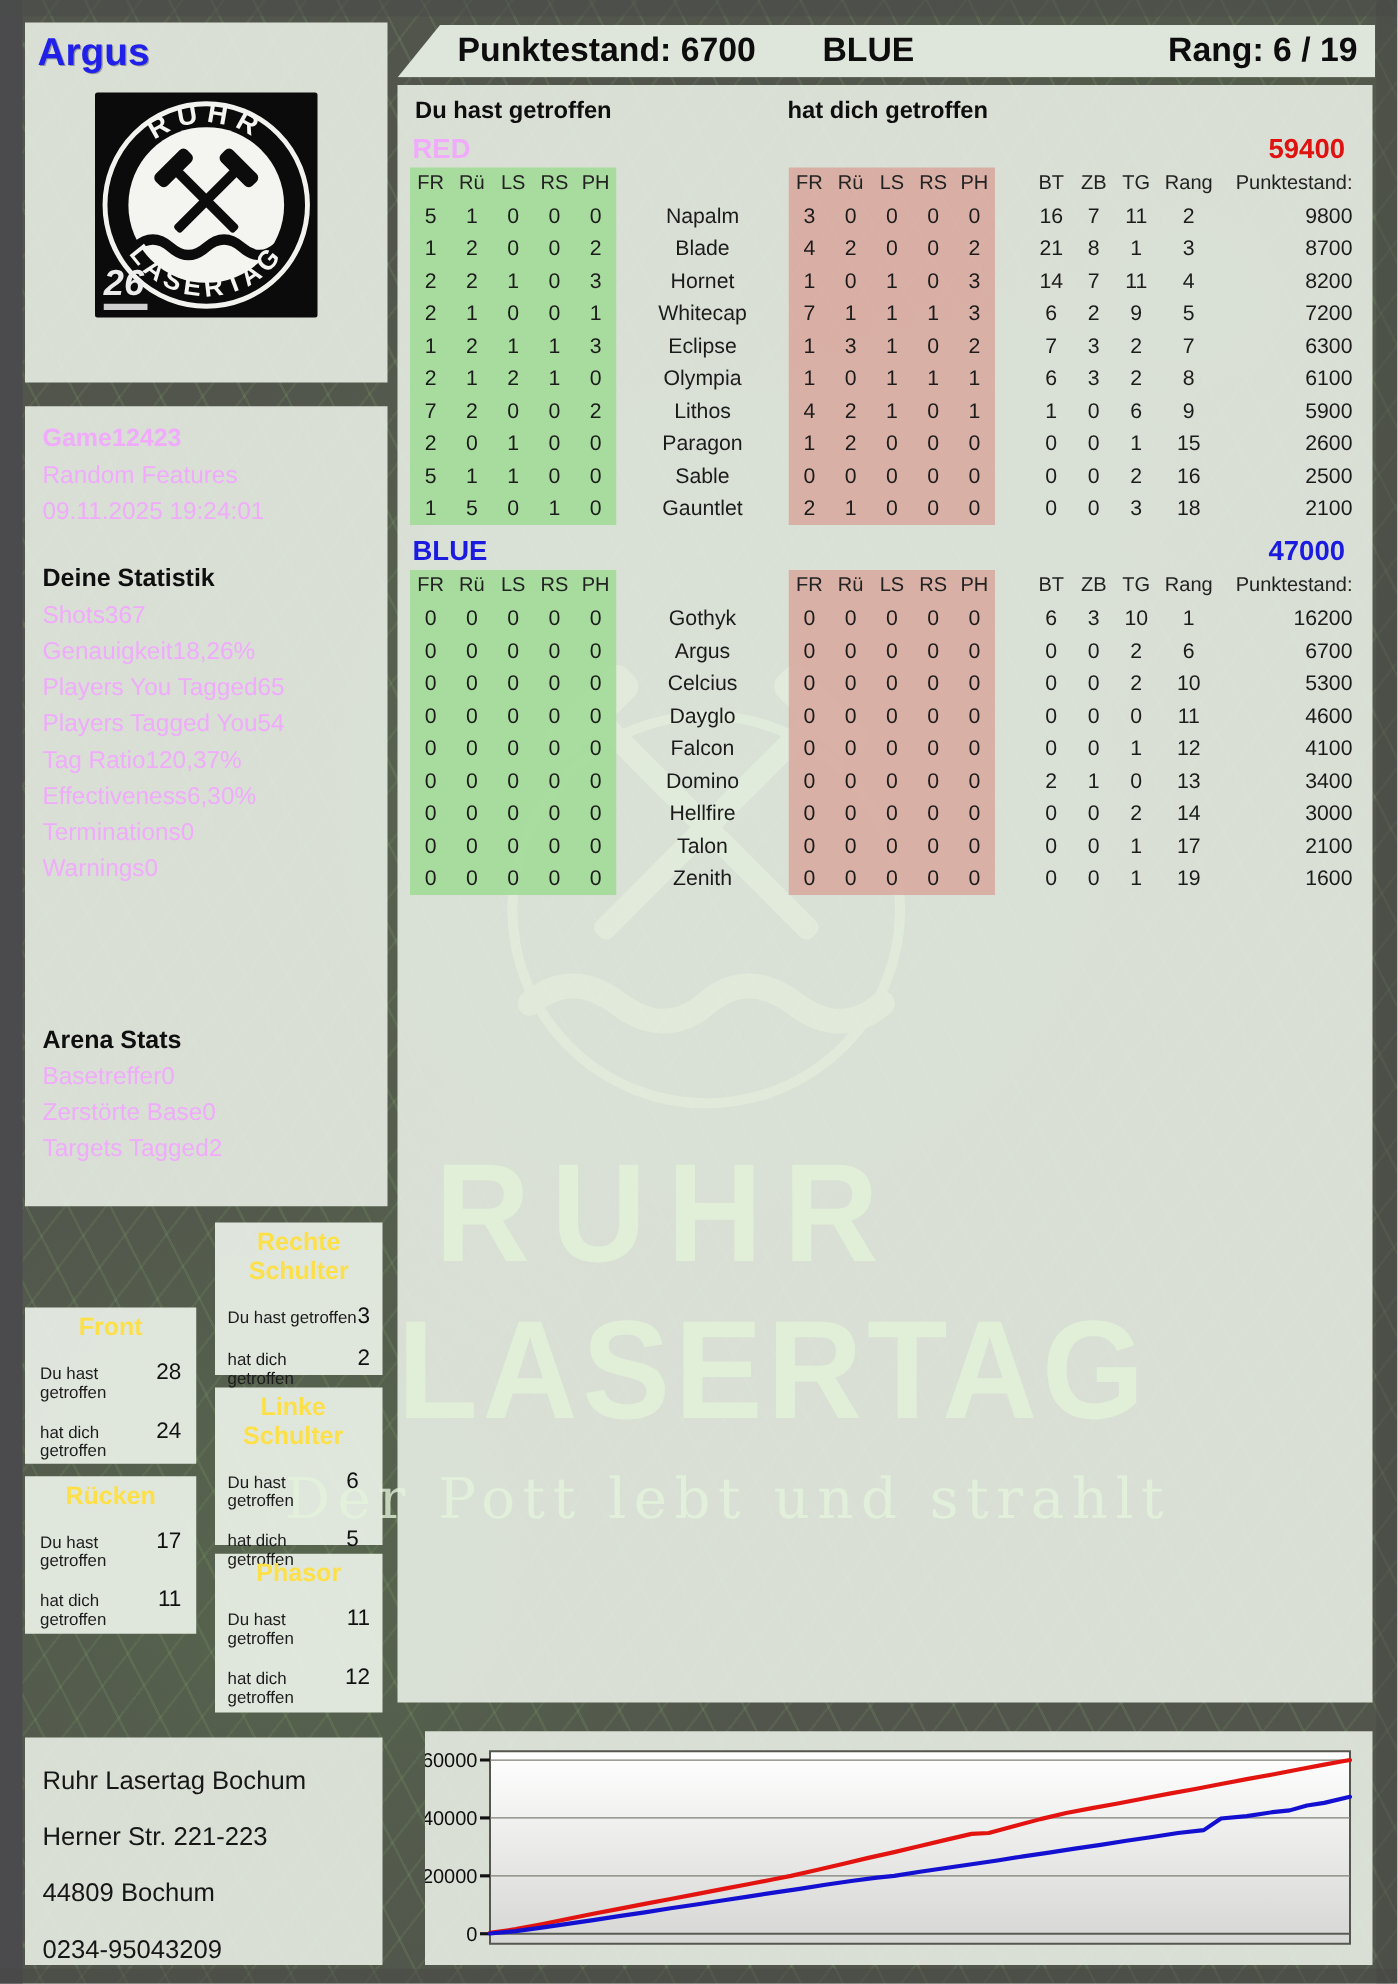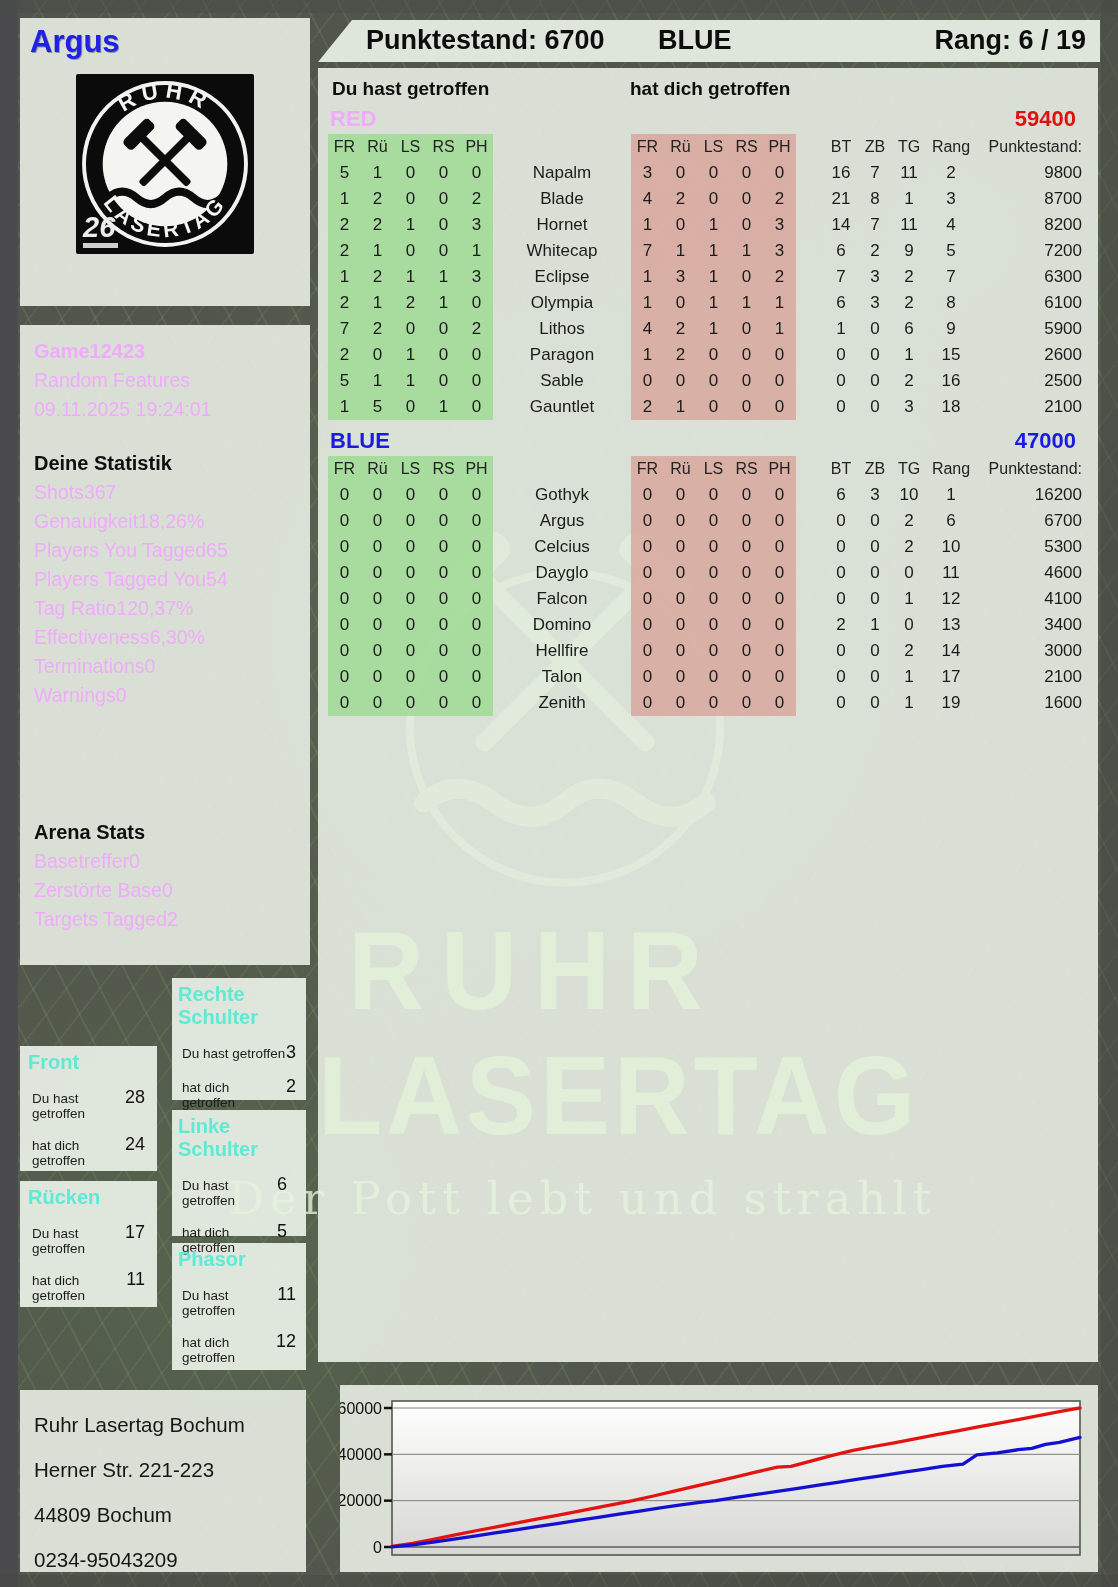--- a/index.html
+++ b/index.html
@@ -37,21 +37,21 @@
   .logo-box{position:absolute;background:#0b0b0b;border-radius:2px;}
   .logo-badge{position:absolute;left:7px;bottom:6px;font-size:29px;font-weight:bold;font-style:italic;
               color:#ececec;border-bottom:5px solid #cfcfcf;padding:0 3px 1px 0;line-height:1;text-align:center;}
 
   
   .kv{display:flex;justify-content:flex-start;font-size:19.5px;height:29px;line-height:29px;color:#f0abfc;}
   .kv.b{font-weight:bold;font-size:20px;}
   .sect-title{font-weight:bold;font-size:20px;height:29px;line-height:29px;color:#0f0f0f;}
 
   
-  .bp-title{font-weight:bold;font-size:20px;margin-top:5px;color:#5eead4;}
+  .bp-title{text-align:center;font-weight:bold;font-size:20px;margin-top:5px;color:#fde047;}
   .bp-row{display:flex;justify-content:space-between;align-items:baseline;margin:13px 4px 0 4px;}
   .bp-row .l{font-size:13.5px;color:#1c1c1c;}
   .bp-row .v{font-size:18px;color:#111;}
 
   
   .col-heads span{font-size:19px;font-weight:bold;color:#0e0e0e;position:absolute;top:0;white-space:nowrap;}
   .team-block{position:relative;margin-bottom:6px;}
   .team-head{height:30px;display:flex;justify-content:space-between;align-items:center;
              font-size:22px;font-weight:bold;padding:0 8px 0 2px;}
   .bgrect{position:absolute;top:30px;height:calc(100% - 30px);}

